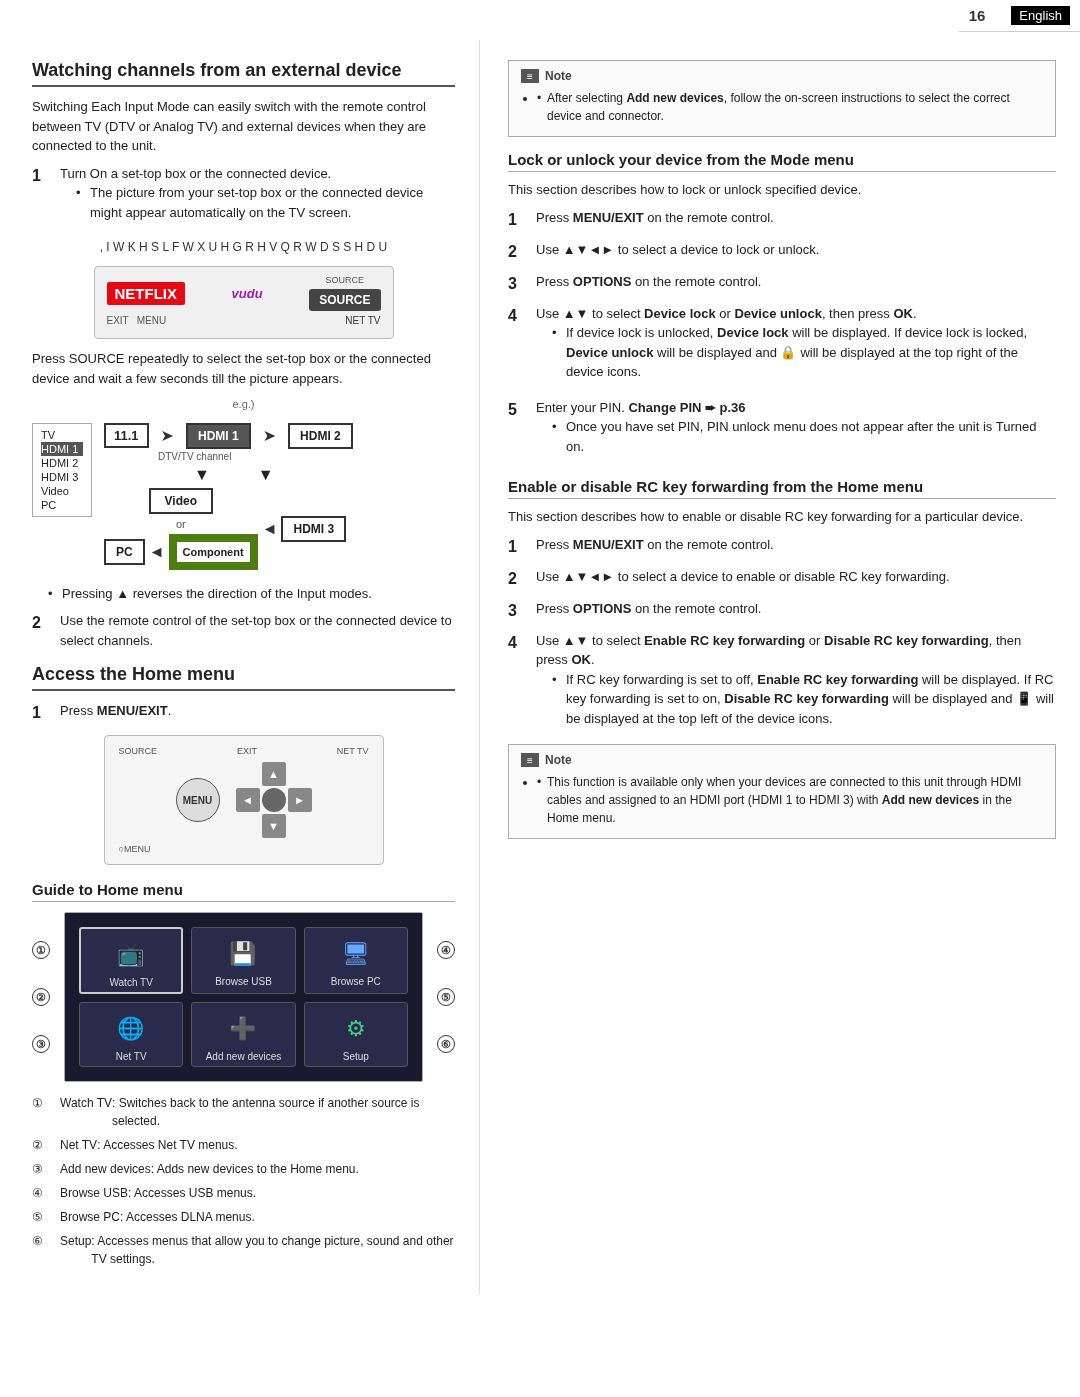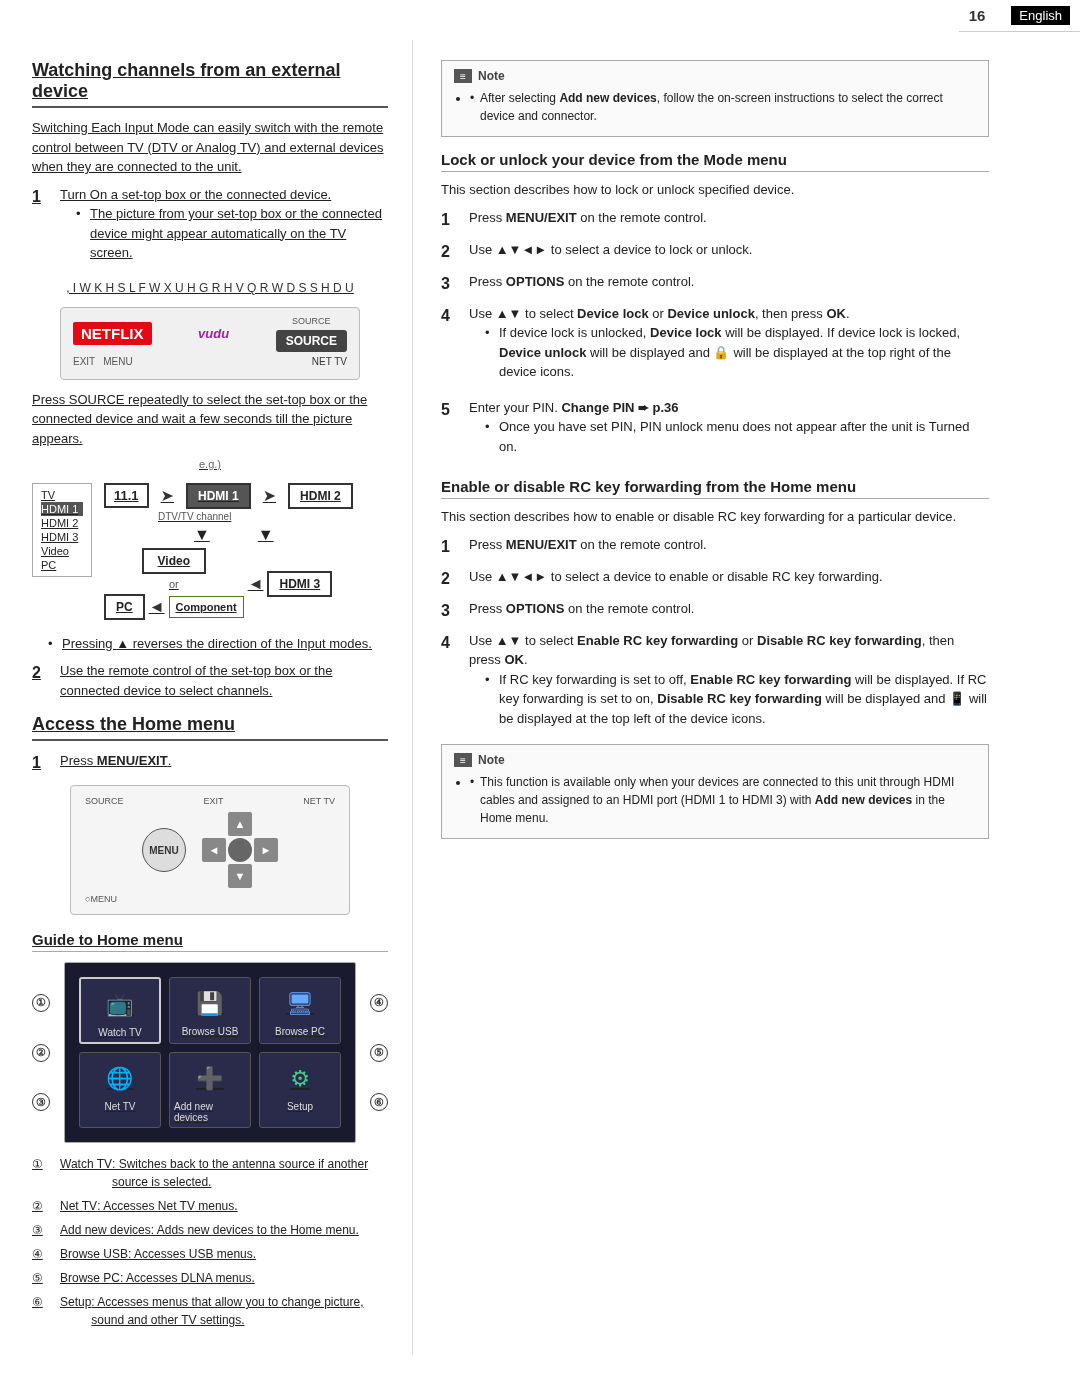--- a/index.html
+++ b/index.html
@@ -39,24 +39,23 @@
 
     
     .main-container {
       display: flex;
       padding-top: 40px;
       width: 100%;
     }
 
     
     .left-col {
-      width: 413px;
+      width: 480px;
       padding: 20px 24px 20px 32px;
       border-right: 1px solid #ddd;
-      text-decoration: underline;
     }
 
     
     .right-col {
       width: 600px;
       padding: 20px 24px 20px 28px;
     }
 
     h2.section-title {
       font-size: 18px;
@@ -194,21 +193,21 @@
       font-weight: bold;
     }
     .or-text { font-size: 11px; color: #555; }
     .pc-box {
       border: 2px solid #333;
       padding: 4px 10px;
       font-size: 12px;
       font-weight: bold;
     }
     .component-box {
-      border: 1px solid #4d7c0f;
+      border: 8px solid #4d7c0f;
       padding: 4px 6px;
       font-size: 11px;
       font-weight: bold;
     }
 
     
     .note-box {
       border: 1px solid #aaa;
       padding: 8px 12px;
       margin-bottom: 14px;

